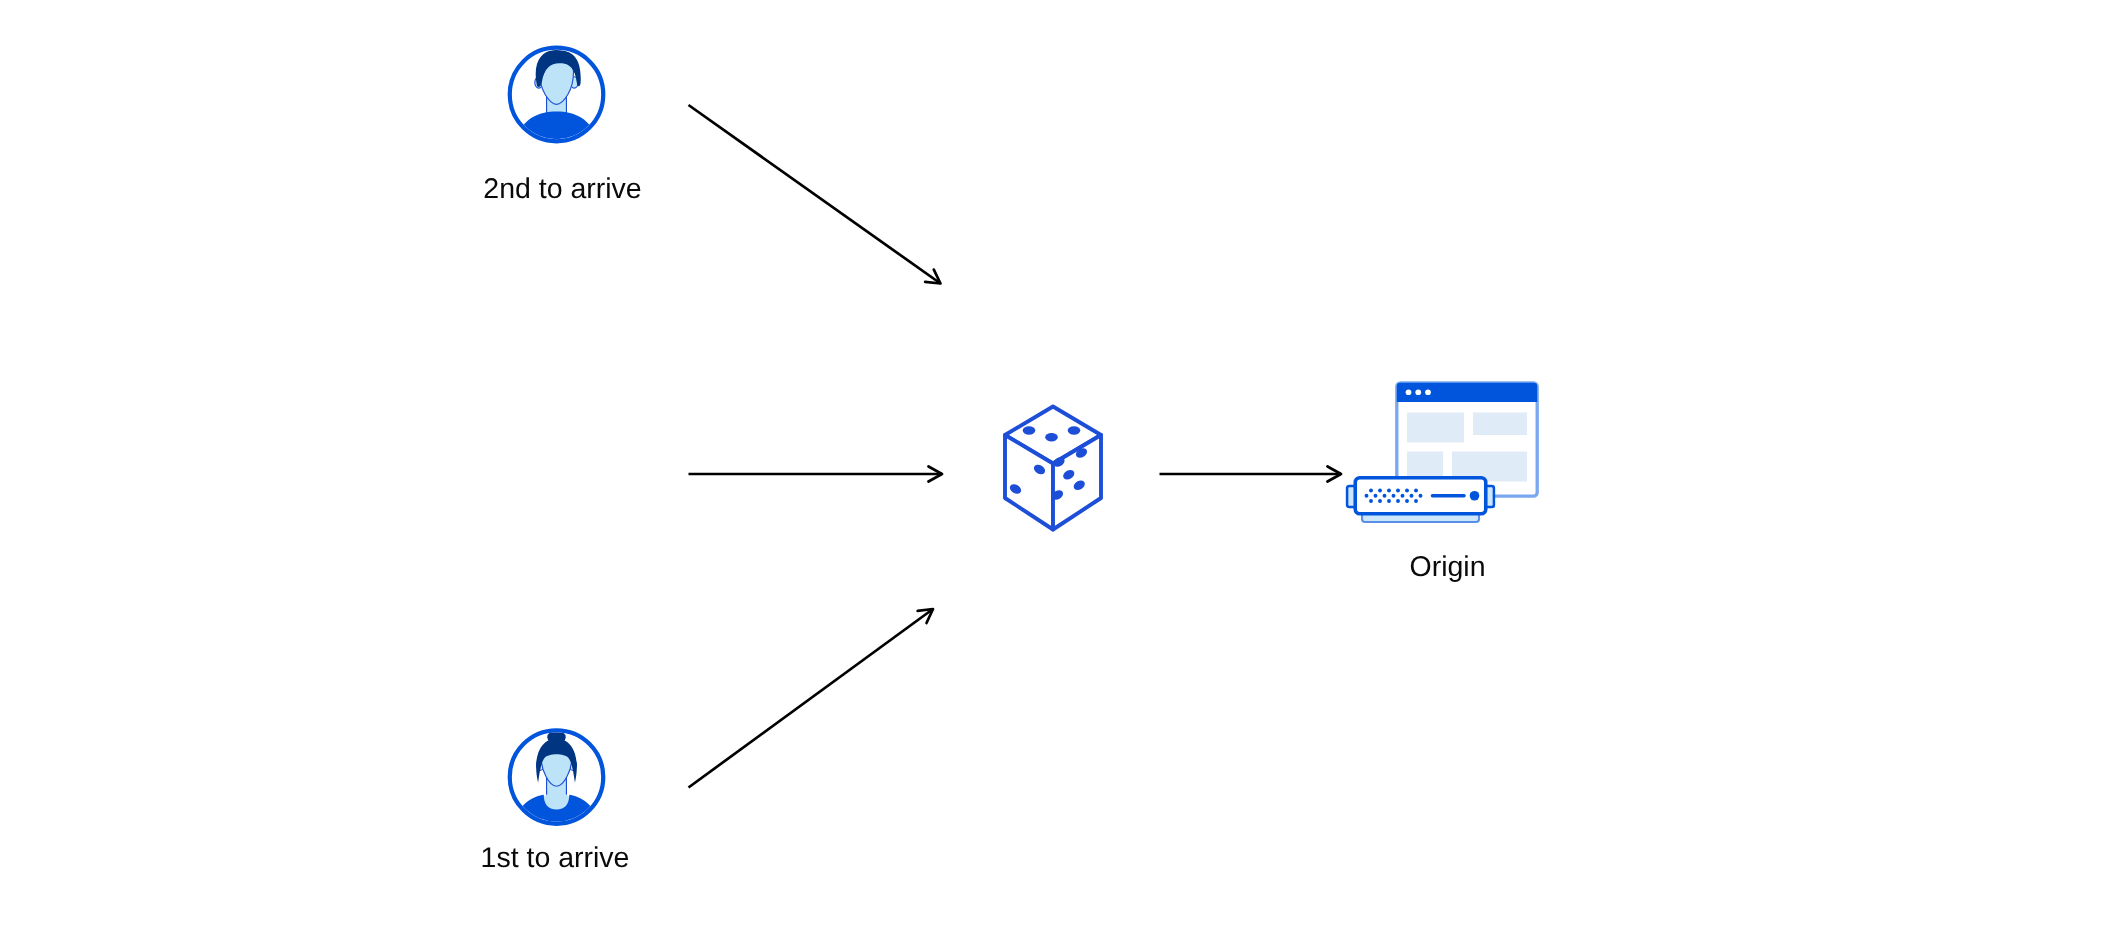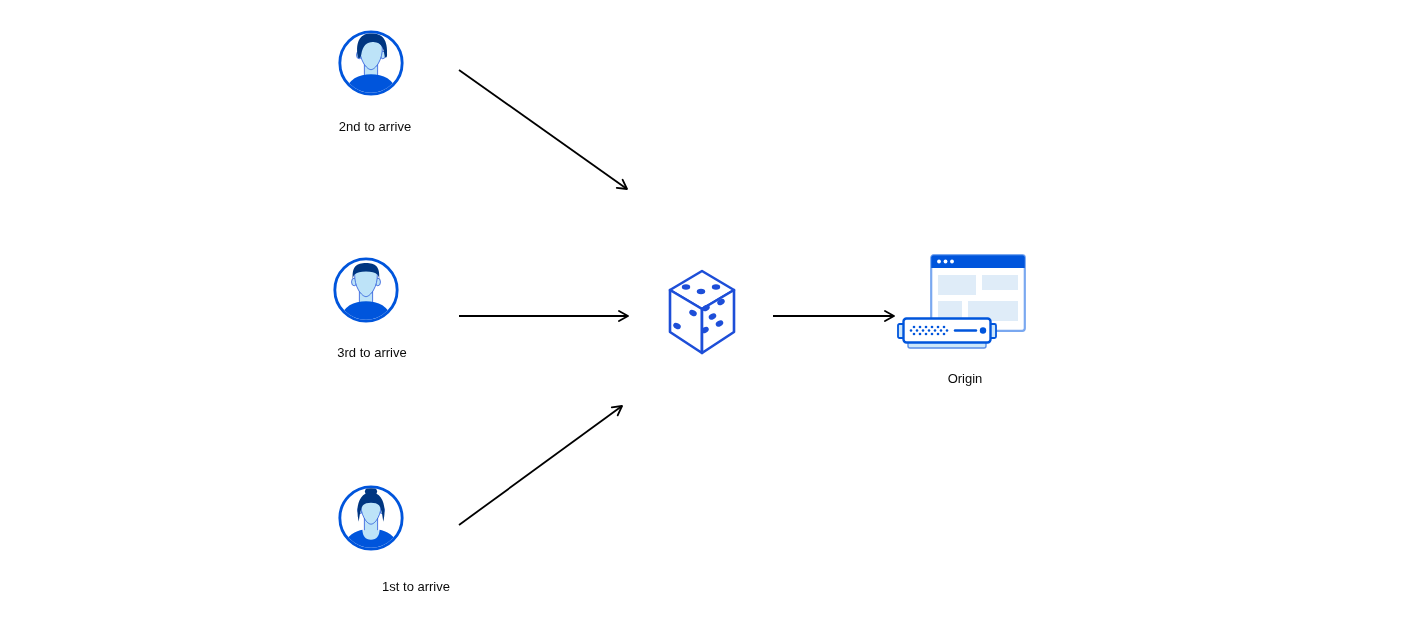--- a/index.html
+++ b/index.html
@@ -9,31 +9,31 @@
   html,body{margin:0;padding:0;background:#fff;}
   .canvas{
     position:relative;width:1405px;height:633px;background:#fff;overflow:hidden;
     font-family:"Liberation Sans","DejaVu Sans",sans-serif;color:var(--ink);
   }
   .layer{position:absolute;left:0;top:0;width:100%;height:100%;pointer-events:none;}
   .node{position:absolute;}
   .avatar{position:absolute;top:0;}
   .label{
     position:absolute;left:0;width:160px;text-align:center;
-    font-size:13px;line-height:24px;color:var(--ink);white-space:nowrap;
+    font-size:19px;line-height:24px;color:var(--ink);white-space:nowrap;
   }
   #client1{left:295px;top:29px;width:160px;height:112px;}
   #client1 .avatar{left:42px;}
   #client1 .label{top:86px;}
   #client2{left:292px;top:256px;width:160px;height:112px;}
   #client2 .avatar{left:40px;}
   #client2 .label{top:85px;}
   #client3{left:290px;top:484px;width:160px;height:112px;}
   #client3 .avatar{left:47px;}
-  #client3 .label{top:91px;text-align:right;}
+  #client3 .label{top:77px;}
   #dice{left:667px;top:268px;width:70px;height:88px;}
   #origin{left:895px;top:254px;width:140px;height:140px;}
   #origin .window{position:absolute;left:35px;top:0;}
   #origin .server{position:absolute;left:2px;top:63px;}
   #origin .label{top:113px;width:140px;}
 </style>
 </head>
 <body>
 
 <div class="canvas">
@@ -63,39 +63,20 @@
         <path d="M6,72 C10,54 22,48 36,48 C50,48 62,54 66,72 Z" fill="#0055dc"></path>
         <ellipse cx="23.5" cy="27.5" rx="2.8" ry="4" fill="#bde3f8" stroke="#1d4ed8" stroke-width="0.8"></ellipse>
         <ellipse cx="48.5" cy="27.5" rx="2.8" ry="4" fill="#bde3f8" stroke="#1d4ed8" stroke-width="0.8"></ellipse>
         <path d="M24,20 C24,10 48,10 48,20 C48,25 47,31 44,36 C41,41 38,43 36,43 C34,43 31,41 28,36 C25,31 24,25 24,20 Z" fill="#bde3f8" stroke="#1d4ed8" stroke-width="0.8"></path>
         <path d="M22,29 C19,12 26,4.5 36,4.5 C48,4.5 54,11 53,28 C52.5,31 50.8,31 50.3,27.5 C49,17.5 45,14.5 40,14 C33,13.2 27.5,16 25.6,27.5 C25,31 22.5,32 22,29 Z" fill="#003681"></path>
       </g>
     </svg>
     <div class="label">2nd to arrive</div>
   </div>
 
-  <div class="node" id="client2">
-    <svg class="avatar" width="68" height="68" viewBox="0 0 72 72">
-      <defs>
-          <clipPath id="c2">
-            <circle cx="36" cy="36" r="31.5"></circle>
-          </clipPath>
-        </defs>
-      <circle cx="36" cy="36" r="33" fill="#fff" stroke="#0055dc" stroke-width="3"></circle>
-      <g clip-path="url(#c2)">
-        <path d="M29,30 L29,52 L43,52 L43,30 Z" fill="#bde3f8" stroke="#1d4ed8" stroke-width="0.8"></path>
-        <path d="M6,72 C10,54 22,48 36,48 C50,48 62,54 66,72 Z" fill="#0055dc"></path>
-        <ellipse cx="23.5" cy="27.5" rx="2.8" ry="4" fill="#bde3f8" stroke="#1d4ed8" stroke-width="0.8"></ellipse>
-        <ellipse cx="48.5" cy="27.5" rx="2.8" ry="4" fill="#bde3f8" stroke="#1d4ed8" stroke-width="0.8"></ellipse>
-        <path d="M24,20 C24,10 48,10 48,20 C48,25 47,31 44,36 C41,41 38,43 36,43 C34,43 31,41 28,36 C25,31 24,25 24,20 Z" fill="#bde3f8" stroke="#1d4ed8" stroke-width="0.8"></path>
-        <path d="M22,25 C21,11 26,7.5 36,7.5 C46,7.5 51,11 50,25 C49.6,20.5 48,16.5 36,16.5 C24,16.5 22.4,20.5 22,25 Z" fill="#003681"></path>
-      </g>
-    </svg>
-    <div class="label">3rd to arrive</div>
-  </div>
 
   <div class="node" id="client3">
     <svg class="avatar" width="68" height="68" viewBox="0 0 72 72">
       <defs>
           <clipPath id="c3">
             <circle cx="36" cy="36" r="31.5"></circle>
           </clipPath>
         </defs>
       <circle cx="36" cy="36" r="33" fill="#fff" stroke="#0055dc" stroke-width="3"></circle>
       <g clip-path="url(#c3)">

